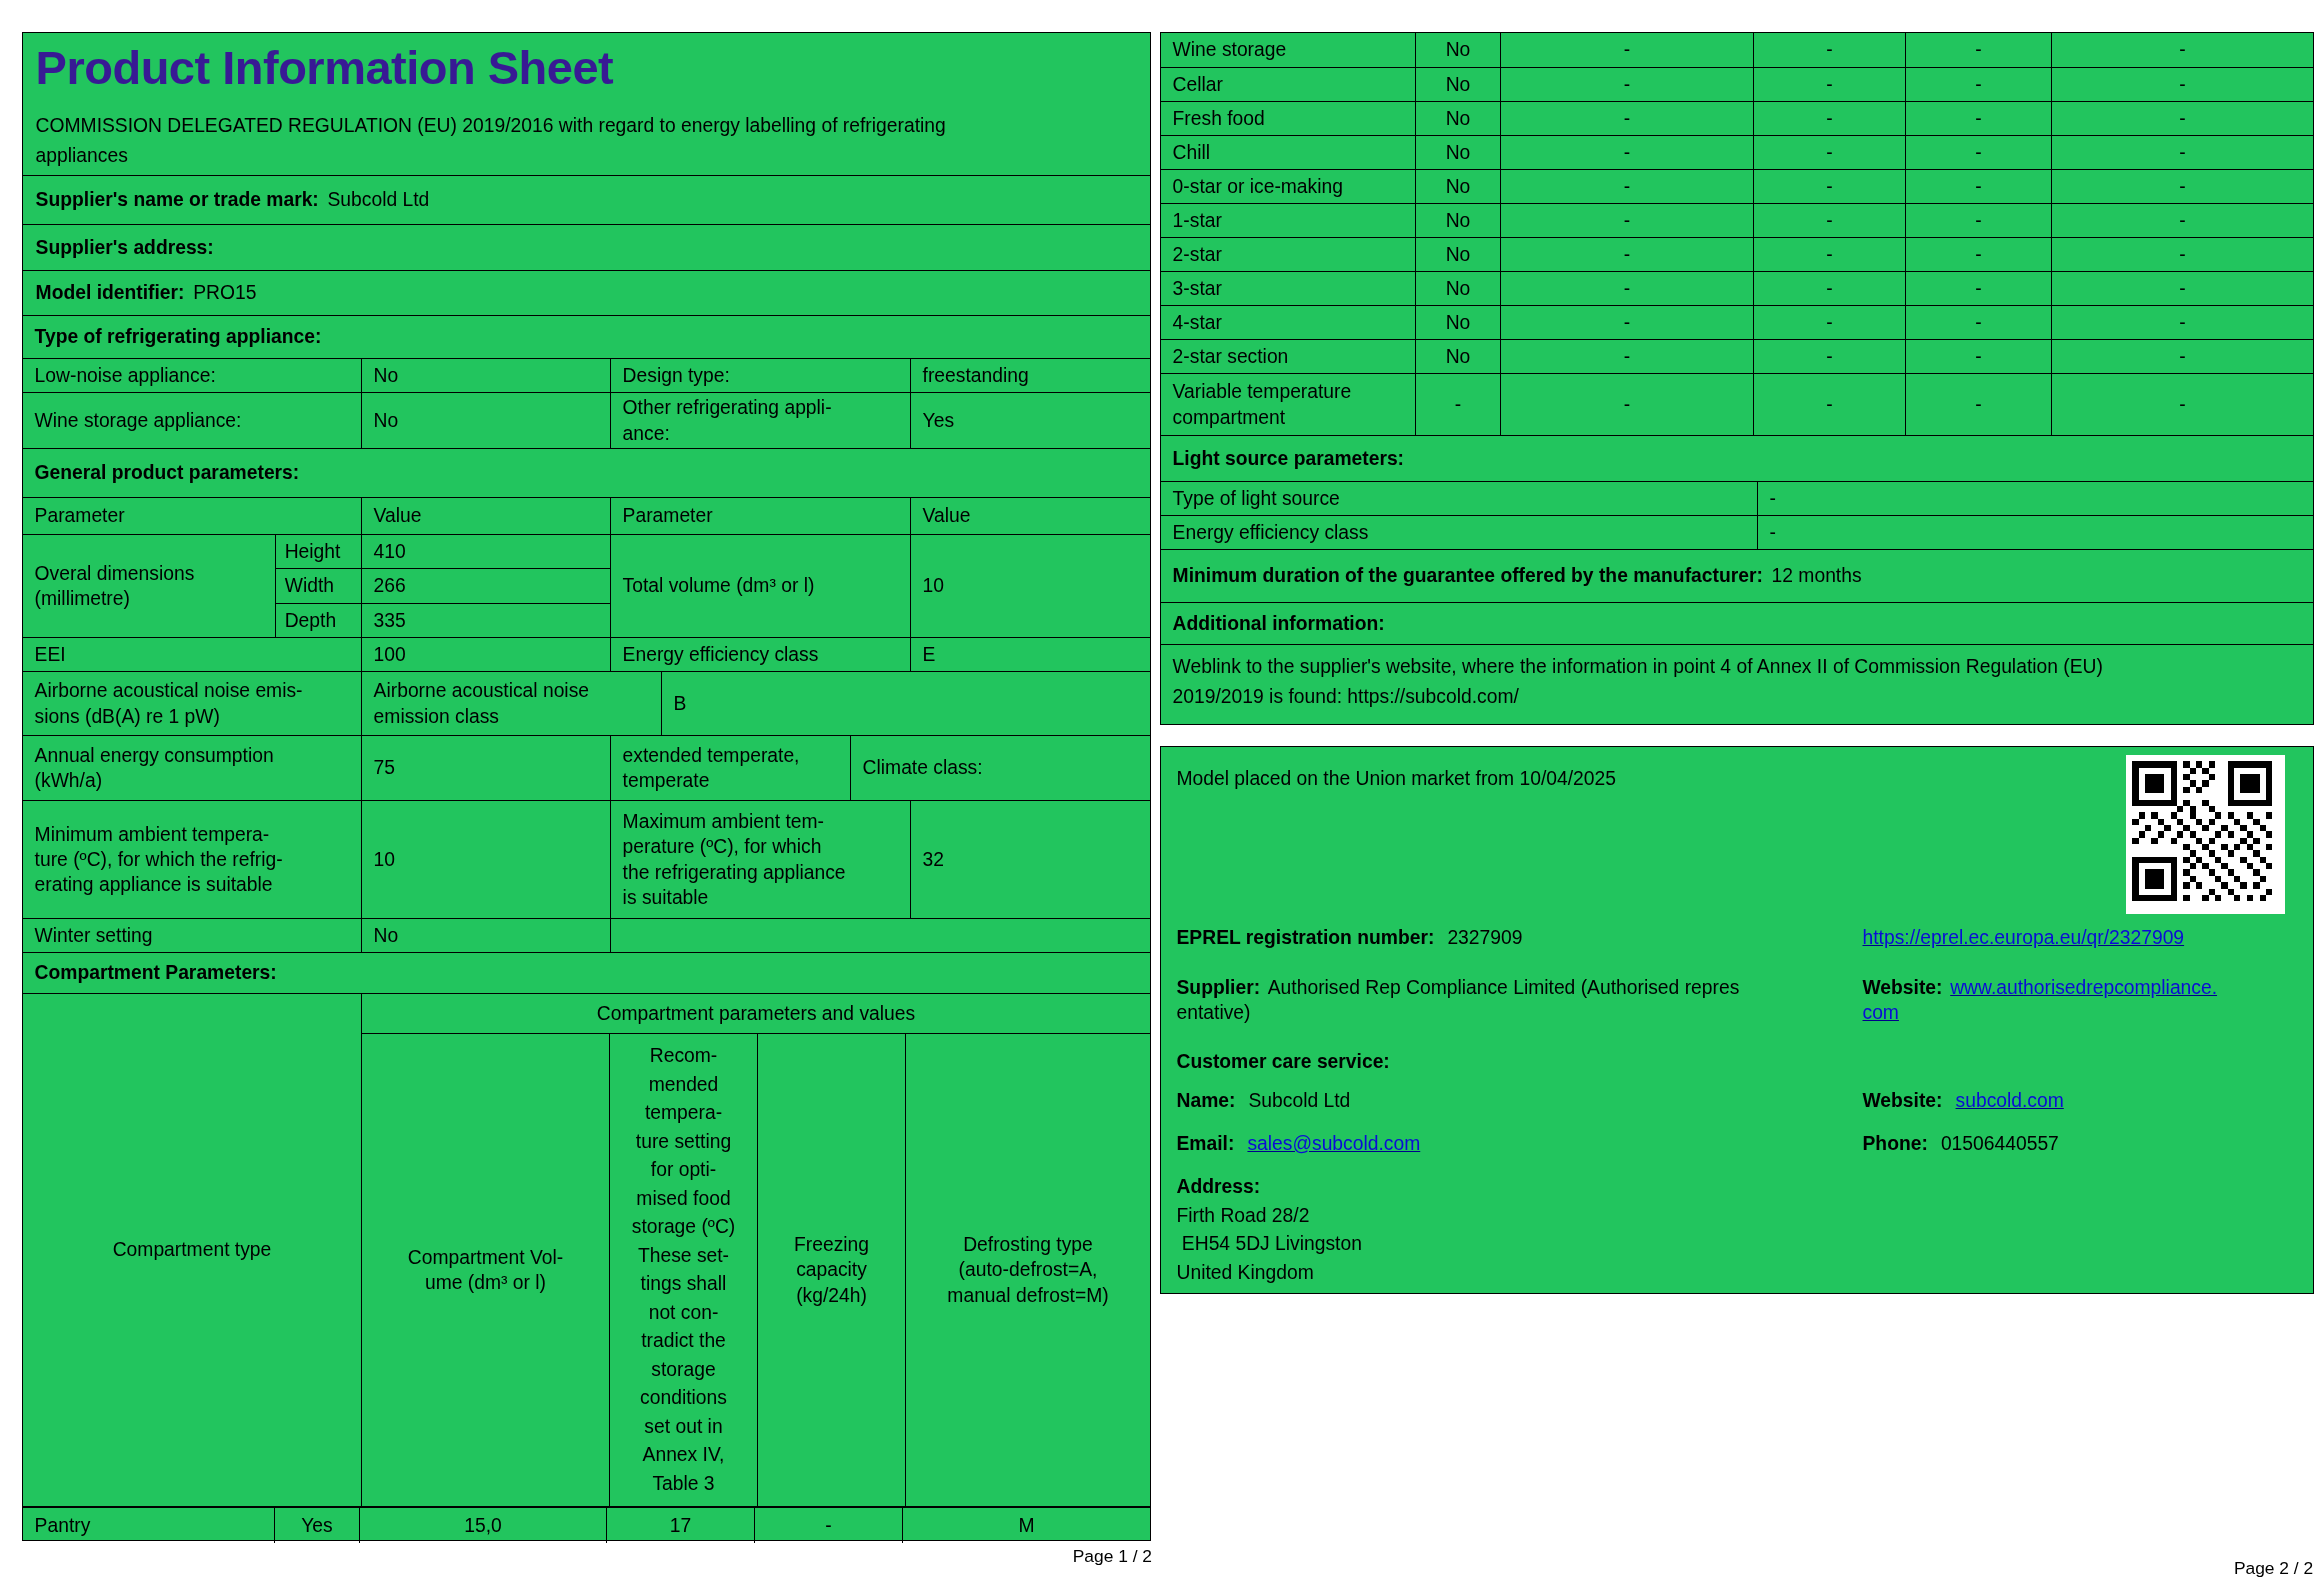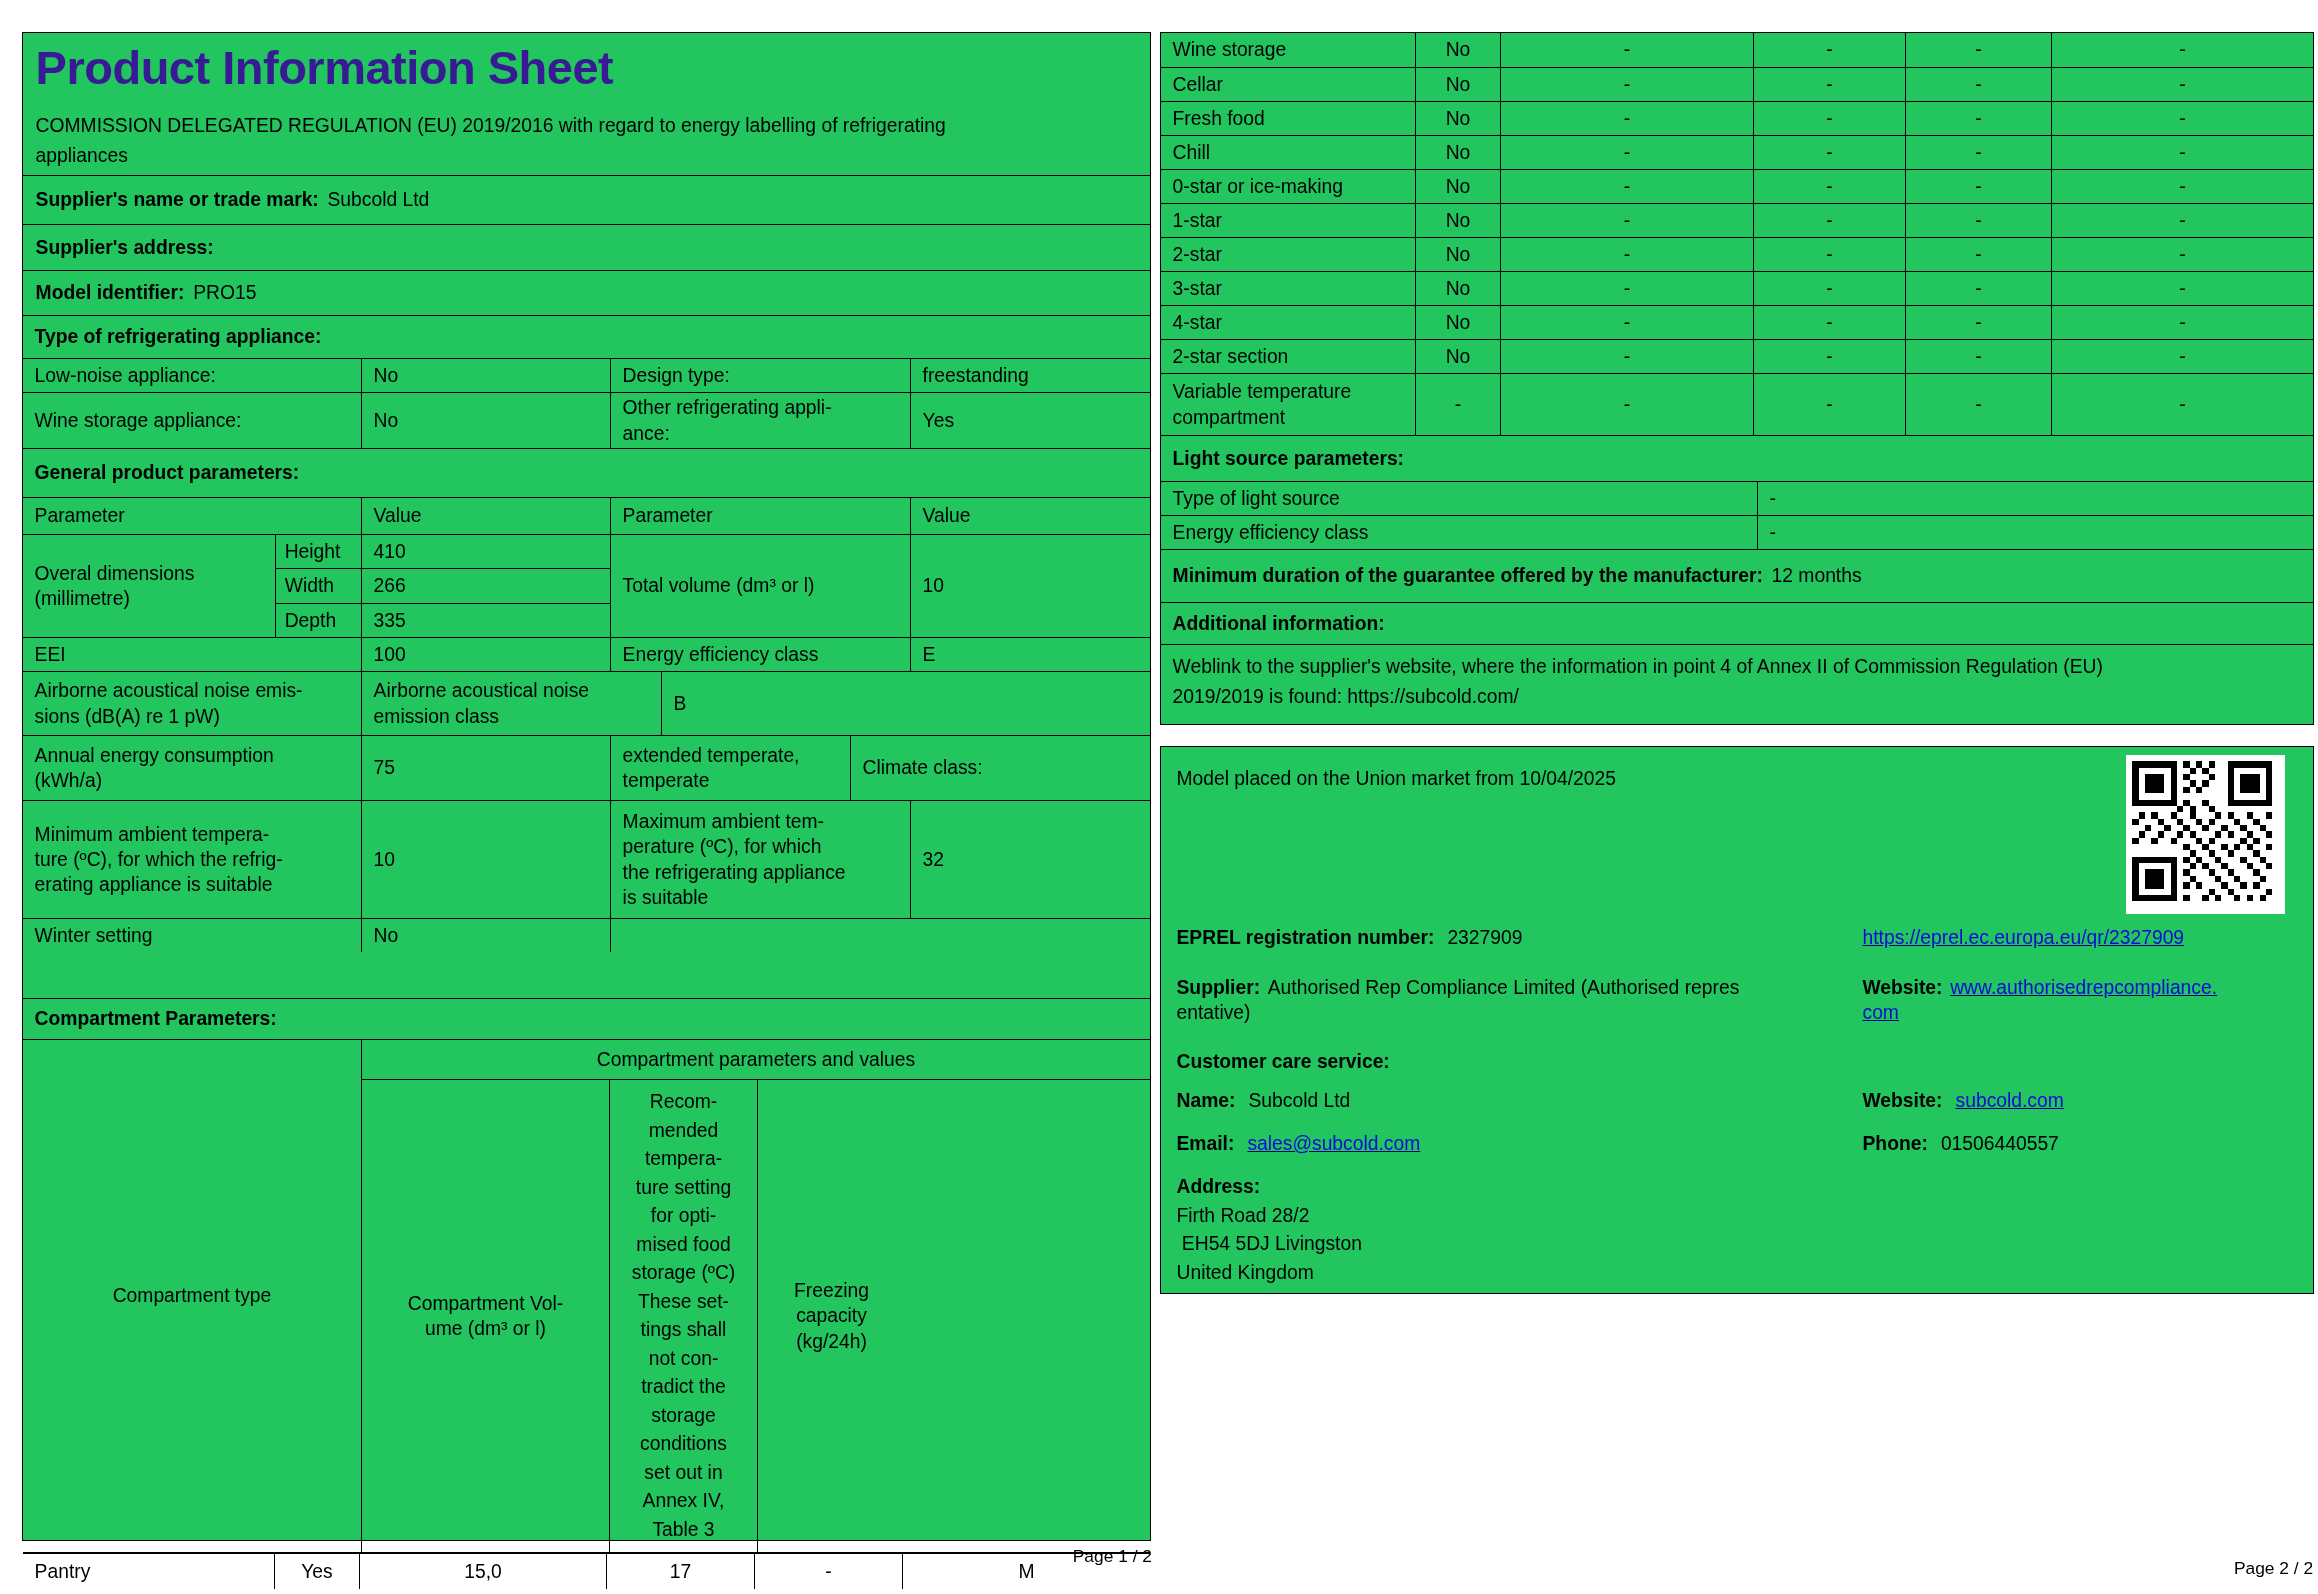--- a/index.html
+++ b/index.html
@@ -148,21 +148,21 @@
 is suitable</div>
     <div class="cell" style="flex:1;">32</div>
   </div>
 
   <div class="row" style="height:34px;">
     <div class="cell" style="width:338px;">Winter setting</div>
     <div class="cell" style="width:249px;">No</div>
     <div class="cell" style="flex:1;"></div>
   </div>
 
-  <div class="row headrow" style="height:41px;margin-top:46px;">Compartment Parameters:</div>
+  <div class="row headrow" style="height:41px;">Compartment Parameters:</div>
 
   <div class="row" style="height:513px;">
     <div class="cell ctr" style="width:338px;">Compartment type</div>
     <div class="subwrap">
       <div class="subhead">Compartment parameters and values</div>
       <div class="subcols">
         <div class="subcell ml" style="width:247px;">Compartment Vol-
 ume (dm³ or l)</div>
         <div class="subcell ml col-temp" style="width:148px;">Recom-
 mended
@@ -176,20 +176,23 @@
 not con-
 tradict the
 storage
 conditions
 set out in
 Annex IV,
 Table 3</div>
         <div class="subcell ml" style="width:148px;">Freezing
 capacity
 (kg/24h)</div>
+        <div class="subcell ml" style="flex:1;">Defrosting type
+(auto-defrost=A,
+manual defrost=M)</div>
       </div>
     </div>
   </div>
 
   <div class="row" style="height:37px;border-top-width:2.9px;">
     <div class="cell" style="width:251px;">Pantry</div>
     <div class="cell ctr" style="width:85px;">Yes</div>
     <div class="cell ctr" style="width:247px;">15,0</div>
     <div class="cell ctr" style="width:148px;">17</div>
     <div class="cell ctr" style="width:148px;">-</div>

